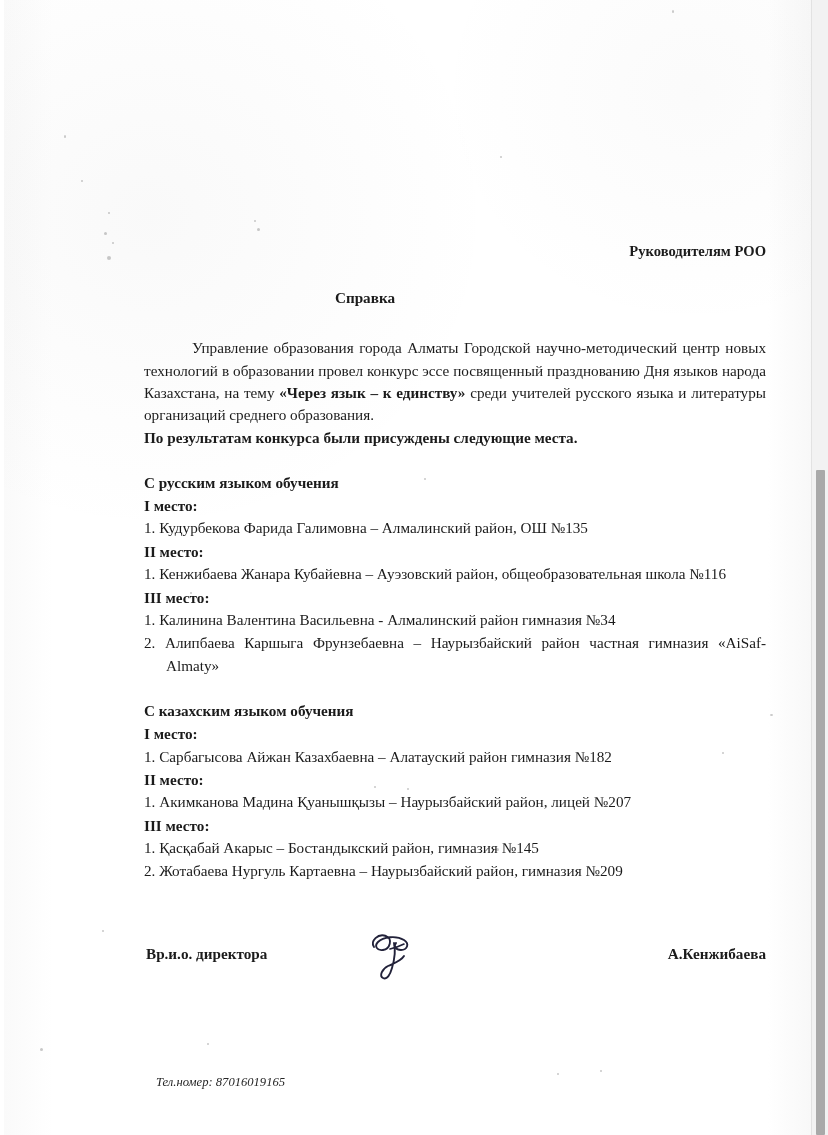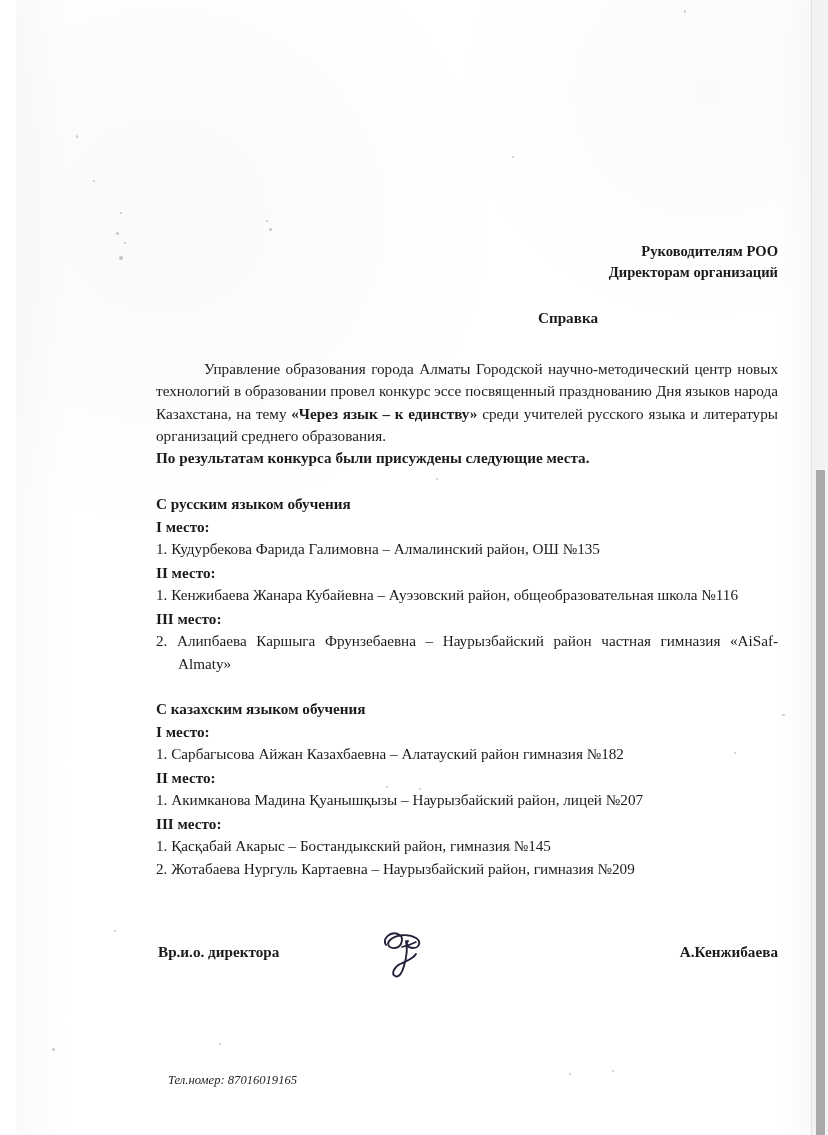--- a/index.html
+++ b/index.html
@@ -13,21 +13,21 @@
     height: 1135px;
     position: relative;
     overflow: hidden;
     font-family: "Liberation Serif", "DejaVu Serif", serif;
     color: #1b1b1b;
   }
 
   
   #page-sheet {
     position: absolute;
-    left: 16px;
+    left: 4px;
     top: 0;
     width: 812px;
     height: 1135px;
     background: #fdfdfd;
     box-sizing: border-box;
   }
   
   #scan-noise {
     position: absolute;
     inset: 0;
@@ -78,21 +78,21 @@
   .addressee {
     text-align: right;
     font-weight: bold;
     font-size: 14.6px;
     line-height: 1.42;
     margin-top: 241px;
   }
   .addressee div { white-space: nowrap; }
 
   .doc-title {
-    text-align: right;
+    text-align: center;
     font-weight: bold;
     font-size: 15.2px;
     margin-top: 25px;
     margin-right: 180px;
   }
 
   .intro {
     margin-top: 29px;
     text-align: justify;
     text-indent: 48px;
@@ -195,38 +195,38 @@
   <div class="speck" style="left:203px; top:1043px; width:2px; height:2px;"></div>
   <div class="speck" style="left:553px; top:1073px; width:2px; height:2px;"></div>
   <div class="speck" style="left:596px; top:1070px; width:2px; height:2px;"></div>
   <div class="speck" style="left:98px;  top:930px; width:2px; height:2px;"></div>
   <div class="speck" style="left:186px; top:592px; width:2px; height:2px;"></div>
 
   <div id="doc">
 
     <div class="addressee">
       <div>Руководителям РОО</div>
-      <div>Директорам организаций</div>
     </div>
 
     <div class="doc-title">Справка</div>
 
     <div class="intro"><span>Управление образования города Алматы Городской научно-методический центр новых технологий в образовании провел конкурс эссе посвященный празднованию Дня языков народа Казахстана, на тему </span><span class="topic">«Через язык – к единству»</span><span> среди учителей русского языка и литературы организаций среднего образования.</span></div>
     <div class="intro intro-result">По результатам конкурса были присуждены следующие места.</div>
 
     <div class="section">
       <div class="section-heading">С русским языком обучения</div>
 
       <div class="place-label">I место:</div>
       <div class="entry">1. Кудурбекова Фарида Галимовна – Алмалинский район, ОШ №135</div>
 
       <div class="place-label">II место:</div>
       <div class="entry wrap-indent">1.  Кенжибаева Жанара Кубайевна – Ауэзовский район, общеобразовательная школа №116</div>
 
       <div class="place-label">III место:</div>
+      <div class="entry no-justify">1. Калинина Валентина Васильевна - Алмалинский район гимназия №34</div>
       <div class="entry">2.  Алипбаева Каршыга Фрунзебаевна – Наурызбайский район частная гимназия «AiSaf-Almaty»</div>
     </div>
 
     <div class="section">
       <div class="section-heading">С казахским языком обучения</div>
 
       <div class="place-label">I место:</div>
       <div class="entry no-justify">1.  Сарбагысова Айжан Казахбаевна – Алатауский район гимназия №182</div>
 
       <div class="place-label">II место:</div>

